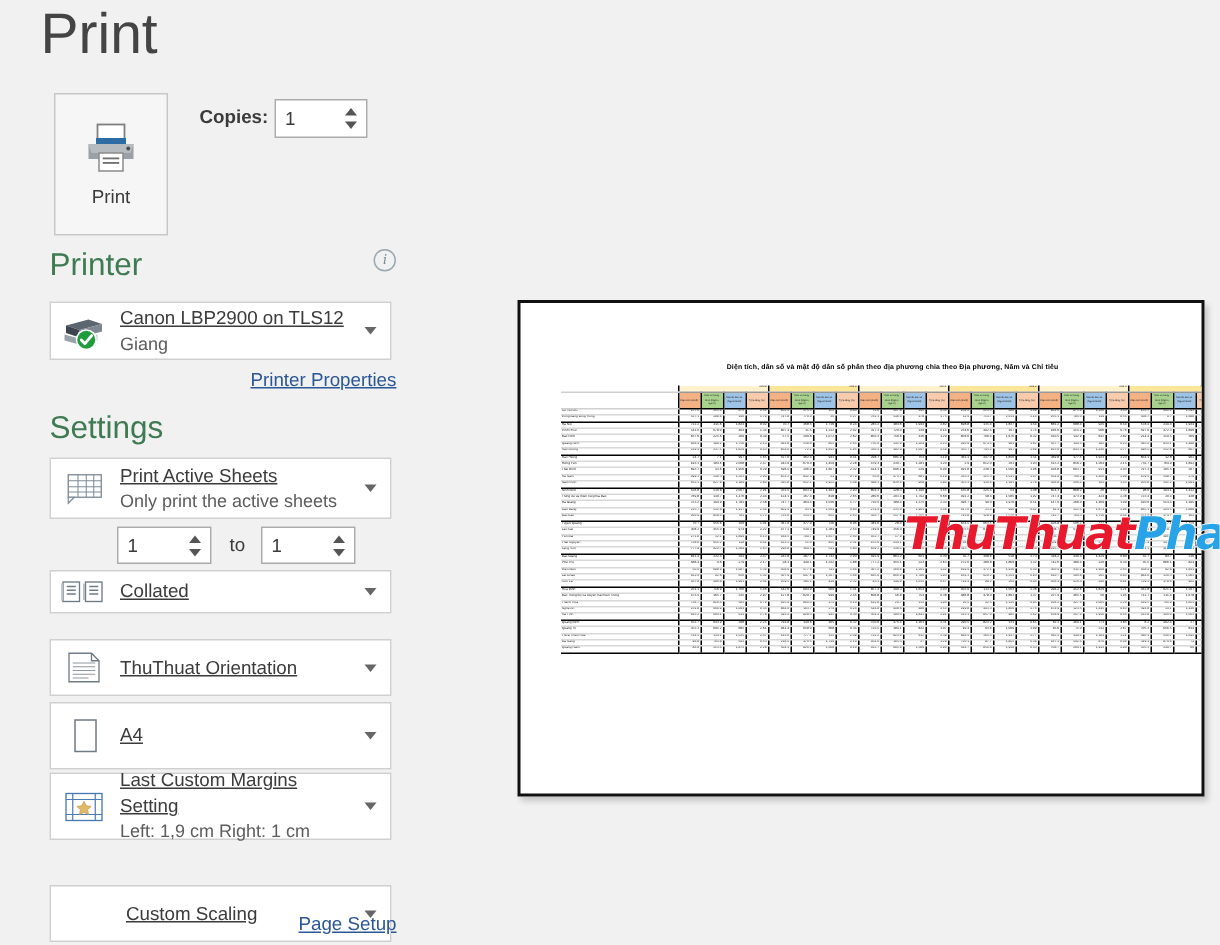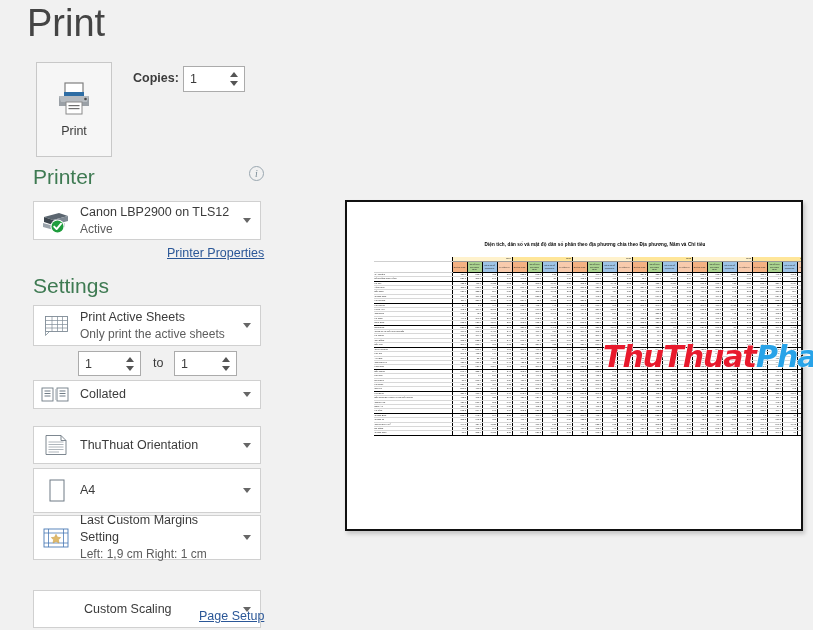--- a/index.html
+++ b/index.html
@@ -140,21 +140,21 @@
     align-items: center;
     justify-content: center;
   }
   .drow .dtxt {
     flex: 1;
     display: flex;
     flex-direction: column;
     justify-content: center;
     padding-left: 2px;
   }
-  .drow .dt1 { font-size: 12.5px; color: #3b3b3b; line-height: 17px; }
+  .drow .dt1 { font-size: 12.5px; color: #3b3b3b; line-height: 17px; text-decoration: underline; }
   .drow .dt2 { font-size: 12px; color: #5c5c5c; line-height: 17px; }
   .drow .dcar {
     width: 26px;
     min-width: 26px;
     display: flex;
     align-items: center;
     justify-content: center;
   }
   .caret {
     width: 0; height: 0;
@@ -325,21 +325,21 @@
           <path d="M12,12 L27,8 L27,13 L12,17 Z" fill="#7d8892"></path>
           <path d="M2,15 L13,18 L13,22 L2,19 Z" fill="#9aa3ab"></path>
           <path d="M13,18 L24,15 L24,19 L13,22 Z" fill="#c3c9ce"></path>
           <circle cx="16.5" cy="18.5" r="7" fill="#ffffff"></circle>
           <circle cx="16.5" cy="18.5" r="6" fill="#1f9d3d"></circle>
           <path d="M13.2,18.6 L15.6,21.1 L20.1,15.7" stroke="#ffffff" stroke-width="1.9" fill="none" stroke-linecap="round" stroke-linejoin="round"></path>
         </svg>
       </span>
       <span class="dtxt">
         <span class="dt1">Canon LBP2900 on TLS12</span>
-        <span class="dt2">Active</span>
+        <span class="dt2">Giang</span>
       </span>
       <span class="dcar">
           <span class="caret"></span>
         </span>
     </div>
 
     <div class="ulink" id="printer-props">Printer Properties</div>
 
     <div class="section-head" id="settings-head">Settings</div>
 

